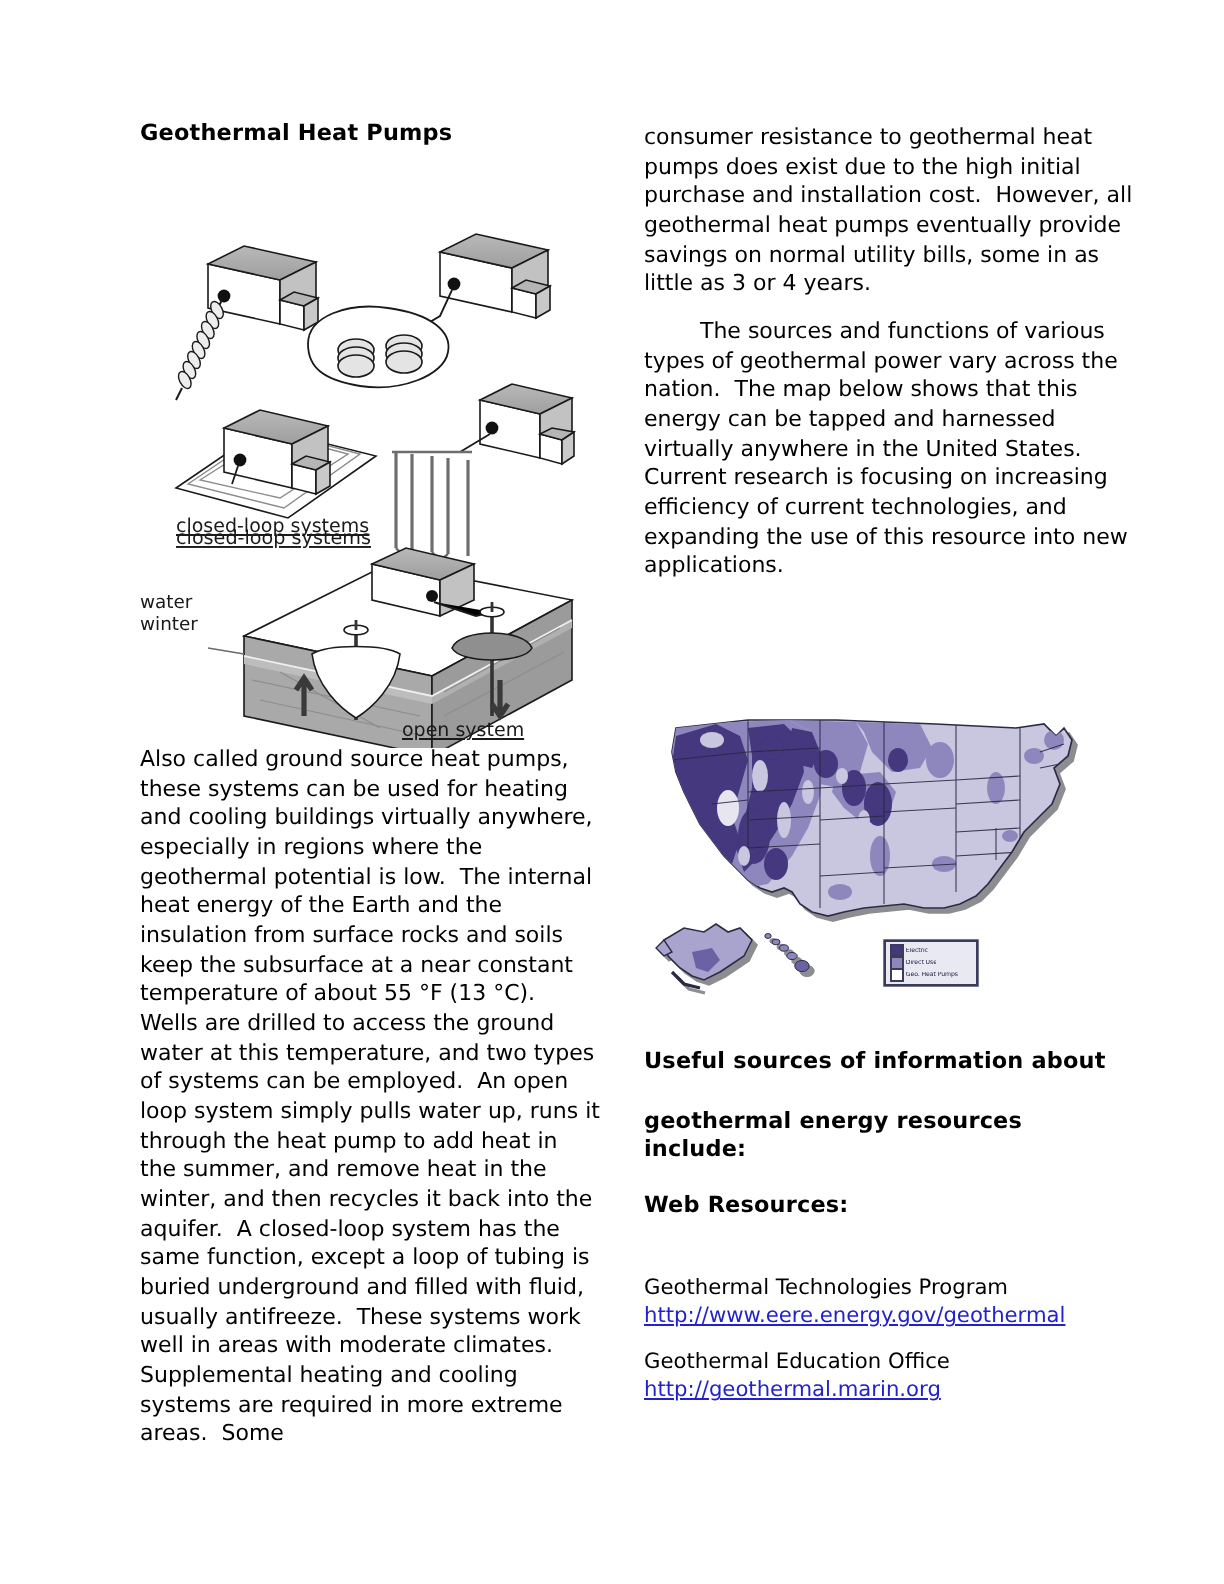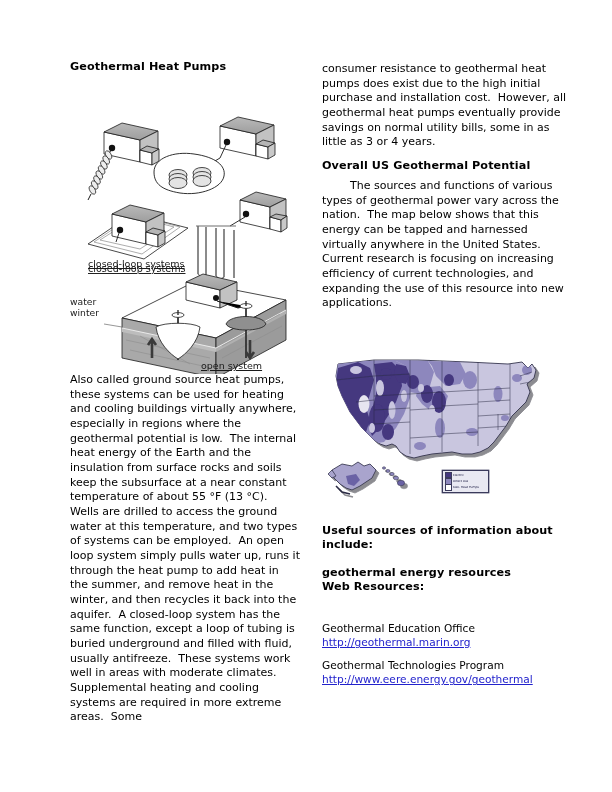--- a/index.html
+++ b/index.html
@@ -291,21 +291,20 @@
     <div class="fig-label ul" style="left:131px; top:264px;">open system</div>
   </div>
 
   <div style="position:absolute; left:70px; top:373px; width:230px;">
     <p class="body-text tight">Also called ground source heat pumps, these systems can be used for heating and cooling buildings virtually anywhere, especially in regions where the geothermal potential is low.  The internal heat energy of the Earth and the insulation from surface rocks and soils keep the subsurface at a near constant temperature of about 55 °F (13 °C).  Wells are drilled to access the ground water at this temperature, and two types of systems can be employed.  An open loop system simply pulls water up, runs it through the heat pump to add heat in the summer, and remove heat in the winter, and then recycles it back into the aquifer.  A closed-loop system has the same function, except a loop of tubing is buried underground and filled with fluid, usually antifreeze.  These systems work well in areas with moderate climates.  Supplemental heating and cooling systems are required in more extreme areas.  Some</p>
   </div>
 
   <div class="col-right">
     <p class="body-text">consumer resistance to geothermal heat pumps does exist due to the high initial purchase and installation cost.  However, all geothermal heat pumps eventually provide savings on normal utility bills, some in as little as 3 or 4 years.</p>
 
-    <h2 class="section-title">Overall US Geothermal Potential</h2>
 
     <p class="body-text">        The sources and functions of various types of geothermal power vary across the nation.  The map below shows that this energy can be tapped and harnessed virtually anywhere in the United States.  Current research is focusing on increasing efficiency of current technologies, and expanding the use of this resource into new applications.</p>
   </div>
 
   <div class="figure-map">
     <svg viewBox="0 0 243 150" width="243" height="150">
       <defs>
         <filter id="dropsh" x="-20%" y="-20%" width="150%" height="150%">
           <feOffset in="SourceAlpha" dx="2.5" dy="2.5" result="off"></feOffset>
           <feColorMatrix in="off" type="matrix" values="0 0 0 0 0.13  0 0 0 0 0.13  0 0 0 0 0.15  0 0 0 0.75 0" result="sh"></feColorMatrix>
@@ -439,30 +438,30 @@
       </div>
       <div class="lg-row">
         <span class="lg-sw" style="background:#ffffff;"></span>
         <span class="lg-tx">Geo. Heat Pumps</span>
       </div>
     </div>
   </div>
 
   <div style="position:absolute; left:322px; top:524px; width:250px;">
 
-    <h2 class="section-title" style="margin-bottom:0;">Useful sources of information about</h2>
+    <h2 class="section-title" style="margin-bottom:16px;">Useful sources of information about</h2>
+    <h2 class="section-title" style="margin-bottom:0;">geothermal energy resources</h2>
     <h2 class="section-title" style="margin-bottom:14px;">include:</h2>
-    <h2 class="section-title" style="margin-bottom:0;">geothermal energy resources</h2>
 
     <h2 class="section-title" style="margin-bottom:27px;">Web Resources:</h2>
+
+    <div class="res-block">
+      <div class="res-name">Geothermal Technologies Program</div>
+      <a class="link" href="#">http://www.eere.energy.gov/geothermal</a>
+    </div>
 
     <div class="res-block">
       <div class="res-name">Geothermal Education Office</div>
       <a class="link" href="#">http://geothermal.marin.org</a>
     </div>
-
-    <div class="res-block">
-      <div class="res-name">Geothermal Technologies Program</div>
-      <a class="link" href="#">http://www.eere.energy.gov/geothermal</a>
-    </div>
   </div>
 
 </div>
 
 </body></html>

